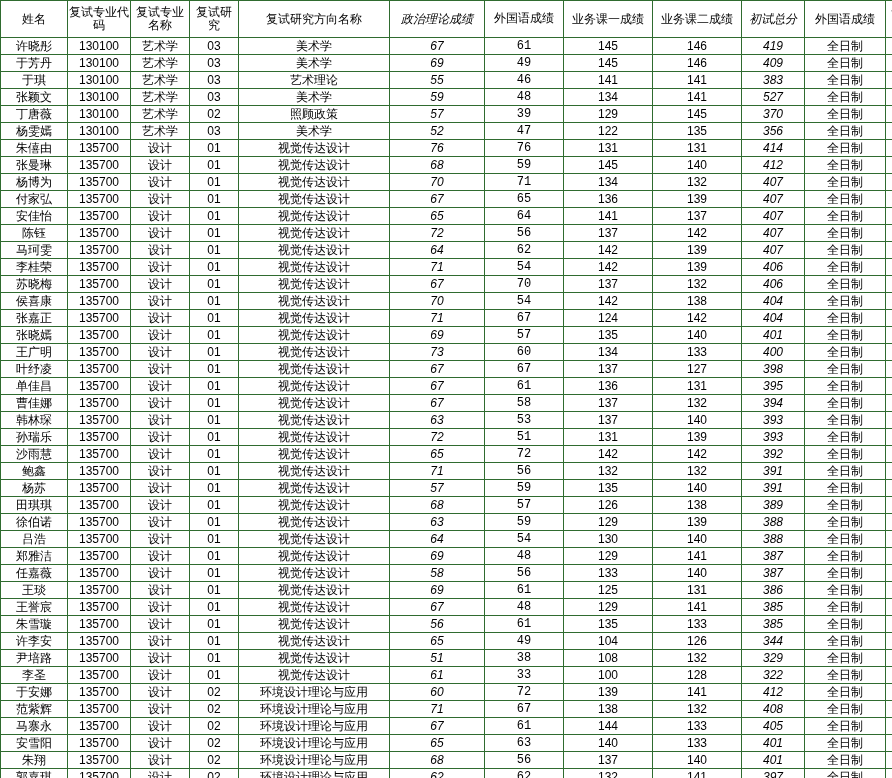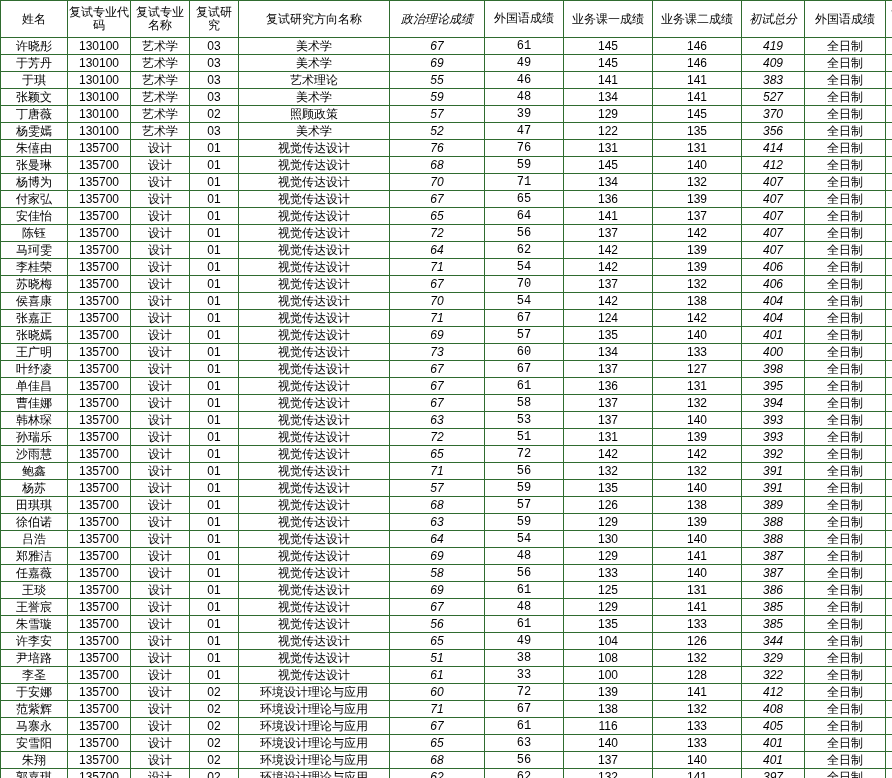--- a/index.html
+++ b/index.html
@@ -638,21 +638,21 @@
         <td class="c-plan"></td>
       </tr>
       <tr>
         <td class="c-name">马寨永</td>
         <td class="c-majcode">135700</td>
         <td class="c-majname">设计</td>
         <td class="c-res">02</td>
         <td class="c-dir">环境设计理论与应用</td>
         <td class="c-politic">67</td>
         <td class="c-foreign">61</td>
-        <td class="c-biz1">116</td>
+        <td class="c-biz1">144</td>
         <td class="c-biz2">133</td>
         <td class="c-total">405</td>
         <td class="c-mode">全日制</td>
         <td class="c-plan"></td>
       </tr>
       <tr>
         <td class="c-name">安雪阳</td>
         <td class="c-majcode">135700</td>
         <td class="c-majname">设计</td>
         <td class="c-res">02</td>

